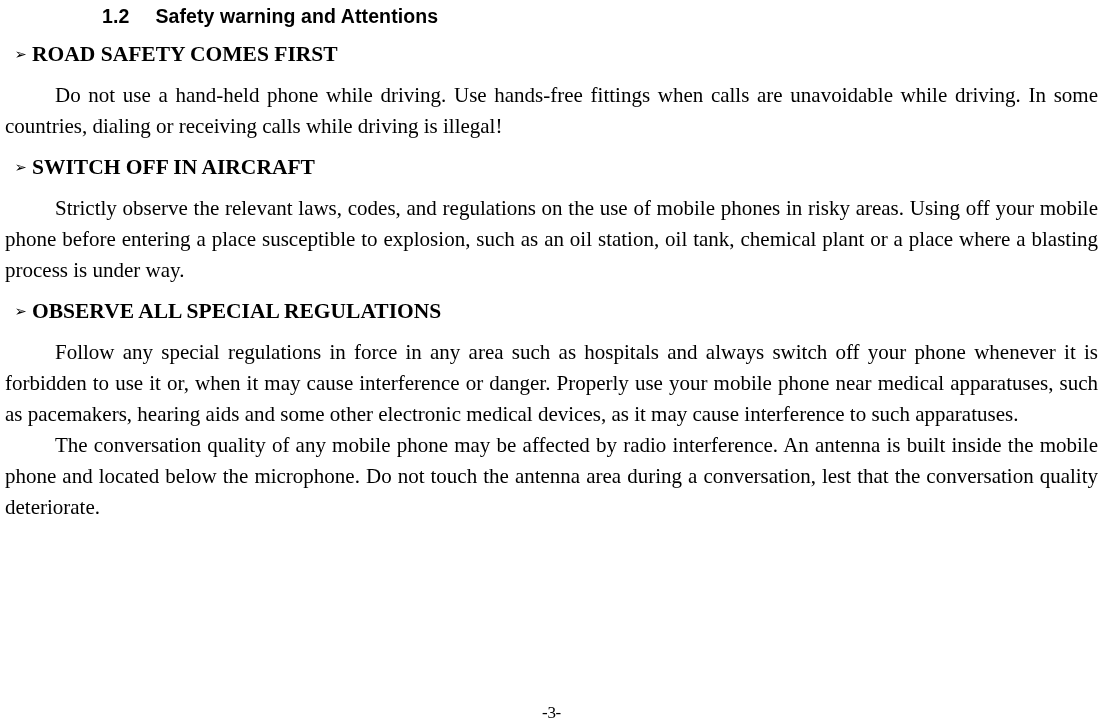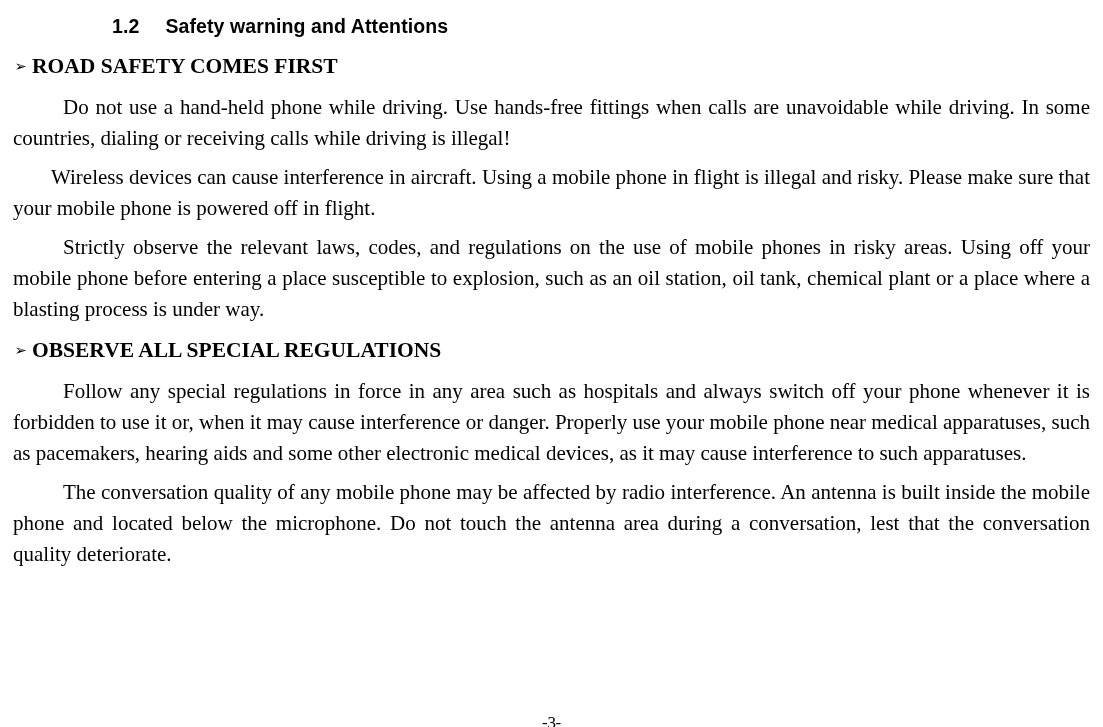--- a/index.html
+++ b/index.html
@@ -25,21 +25,21 @@
     padding: 0 5px 0 5px;
   }
 
   
   .section-heading {
     font-family: "Liberation Sans", "DejaVu Sans", sans-serif;
     font-weight: bold;
     font-size: 19.5px;
     line-height: 26px;
     letter-spacing: 0.1px;
-    margin: 12px;
+    margin: 2px;
     padding-top: 1px;
     padding-left: 95px;
     white-space: pre;
   }
   .section-heading .gap { display: inline-block; width: 26px; }
 
   
   .sub-heading {
     font-family: "Liberation Serif", "DejaVu Serif", serif;
     font-weight: bold;
@@ -69,21 +69,21 @@
     vertical-align: 2px;
     transform: scaleX(1.05);
   }
 
   
   .body-para {
     font-family: "Liberation Serif", "DejaVu Serif", serif;
     font-weight: normal;
     font-size: 21px;
     line-height: 31px;
-    margin: 8px;
+    margin: 0;
     text-align: justify;
     text-justify: inter-word;
     text-indent: 50px;
     hyphens: none;
   }
   .body-para.indent-small { text-indent: 38px; }
 
   
   .body-para::after {
     content: "";
@@ -109,21 +109,21 @@
 <body>
 
 <div class="page">
 
   <h2 class="section-heading"><span>1.2</span><span class="gap"></span><span>Safety warning and Attentions</span></h2>
 
 
   <p class="bullet-heading"><span class="bullet">➢</span><span>ROAD SAFETY COMES FIRST</span></p>
   <p class="body-para nojust">Do not use a hand-held phone while driving. Use hands-free fittings when calls are unavoidable while driving. In some countries, dialing or receiving calls while driving is illegal!</p>
 
-  <p class="body-para indent-small nojust">Wireless devices can cause interference in aircraft. Using a mobile phone in flight is illegal and risky. Please make sure that your mobile phone is powered off in flight.</p>
+  <p class="bullet-heading"><span class="bullet">➢</span><span>SWITCH OFF IN AIRCRAFT</span></p>
 
   <p class="body-para nojust">Strictly observe the relevant laws, codes, and regulations on the use of mobile phones in risky areas. Using off your mobile phone before entering a place susceptible to explosion, such as an oil station, oil tank, chemical plant or a place where a blasting process is under way.</p>
 
   <p class="bullet-heading"><span class="bullet">➢</span><span>OBSERVE ALL SPECIAL REGULATIONS</span></p>
   <p class="body-para nojust">Follow any special regulations in force in any area such as hospitals and always switch off your phone whenever it is forbidden to use it or, when it may cause interference or danger. Properly use your mobile phone near medical apparatuses, such as pacemakers, hearing aids and some other electronic medical devices, as it may cause interference to such apparatuses.</p>
 
   <p class="body-para nojust">The conversation quality of any mobile phone may be affected by radio interference. An antenna is built inside the mobile phone and located below the microphone. Do not touch the antenna area during a conversation, lest that the conversation quality deteriorate.</p>
 
   <div class="footer">-3-</div>
 

